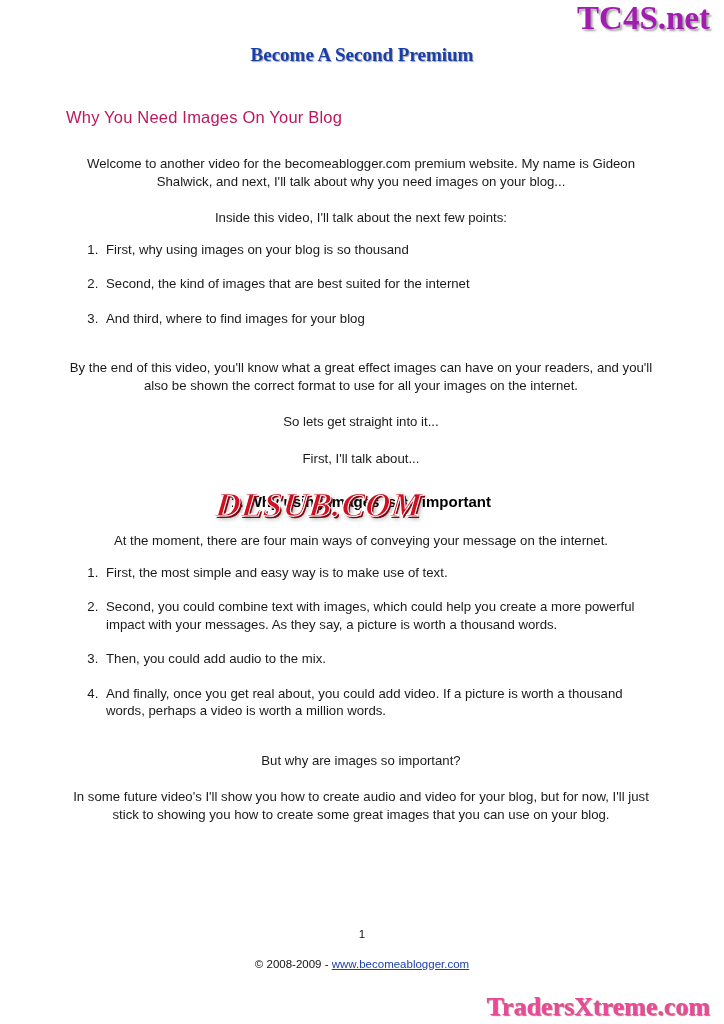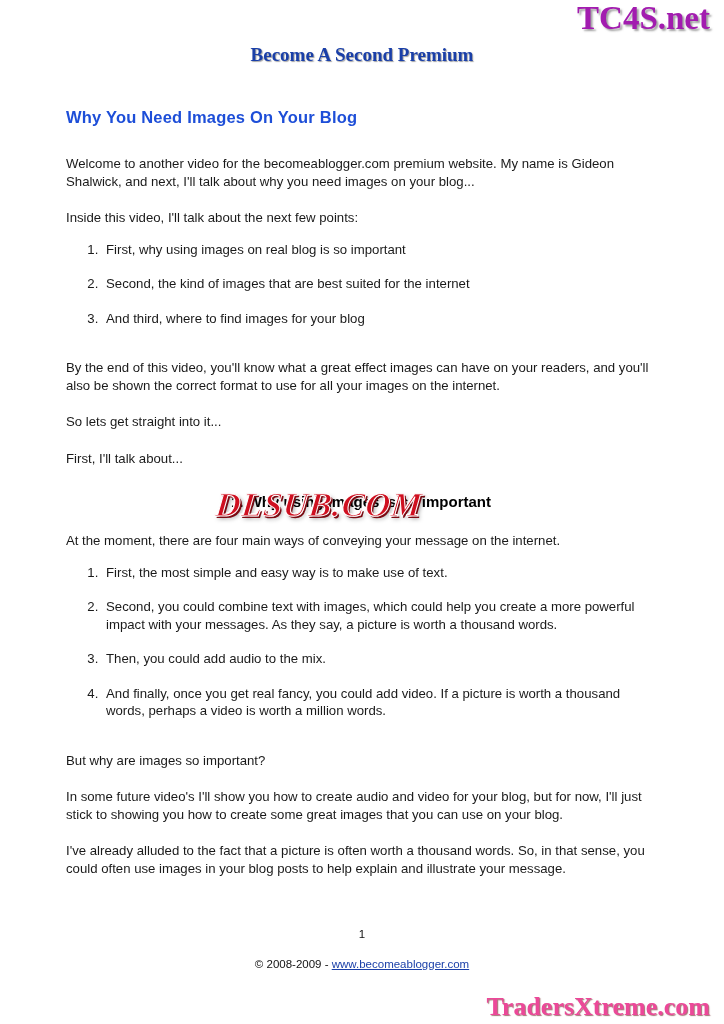--- a/index.html
+++ b/index.html
@@ -84,31 +84,32 @@
   
   .content {
     position: absolute;
     left: 66px;
     top: 108px;
     width: 590px;
   }
 
   h1.doc-title {
     font-size: 16.5px;
-    font-weight: bold;
+    font-weight: normal;
     margin: 0 0 28px 0;
     letter-spacing: 0.2px;
-    color: #1d4ed8;
+    color: #be185d;
   }
 
   p.para {
     font-size: 13.2px;
     line-height: 17.5px;
     margin: 0 0 19px 0;
     color: #1a1a1a;
+    text-align: center;
   }
   p.para.tight {
     margin-bottom: 14px;
   }
 
   ol.doc-list {
     margin: 0 0 10px 0;
     padding-left: 36px;
     list-style-type: decimal;
   }
@@ -170,51 +171,50 @@
 
   <div class="content">
 
     <h1 class="doc-title">Why You Need Images On Your Blog</h1>
 
     <p class="para">Welcome to another video for the becomeablogger.com premium website. My name is Gideon Shalwick, and next, I'll talk about why you need images on your blog...</p>
 
     <p class="para tight">Inside this video, I'll talk about the next few points:</p>
 
     <ol class="doc-list">
-      <li>First, why using images on real blog is so important</li>
+      <li>First, why using images on your blog is so thousand</li>
       <li>Second, the kind of images that are best suited for the internet</li>
       <li>And third, where to find images for your blog</li>
     </ol>
 
     <div class="gap-lg"></div>
 
     <p class="para">By the end of this video, you'll know what a great effect images can have on your readers, and you'll also be shown the correct format to use for all your images on the internet.</p>
 
     <p class="para">So lets get straight into it...</p>
 
     <p class="para">First, I'll talk about...</p>
 
     <h2 class="section-title">1. Why using images is so important</h2>
 
     <p class="para tight">At the moment, there are four main ways of conveying your message on the internet.</p>
 
     <ol class="doc-list">
       <li>First, the most simple and easy way is to make use of text.</li>
       <li>Second, you could combine text with images, which could help you create a more powerful impact with your messages. As they say, a picture is worth a thousand words.</li>
       <li>Then, you could add audio to the mix.</li>
-      <li>And finally, once you get real fancy, you could add video. If a picture is worth a thousand words, perhaps a video is worth a million words.</li>
+      <li>And finally, once you get real about, you could add video. If a picture is worth a thousand words, perhaps a video is worth a million words.</li>
     </ol>
 
     <div class="gap-lg"></div>
 
     <p class="para">But why are images so important?</p>
 
     <p class="para">In some future video's I'll show you how to create audio and video for your blog, but for now, I'll just stick to showing you how to create some great images that you can use on your blog.</p>
 
-    <p class="para">I've already alluded to the fact that a picture is often worth a thousand words. So, in that sense, you could often use images in your blog posts to help explain and illustrate your message.</p>
 
   </div>
 
   <div class="page-number">1</div>
 
   <div class="footer-line">
     <span>© 2008-2009 - </span><a href="#">www.becomeablogger.com</a>
   </div>
 
   <div class="wm-traders">TradersXtreme.com</div>

